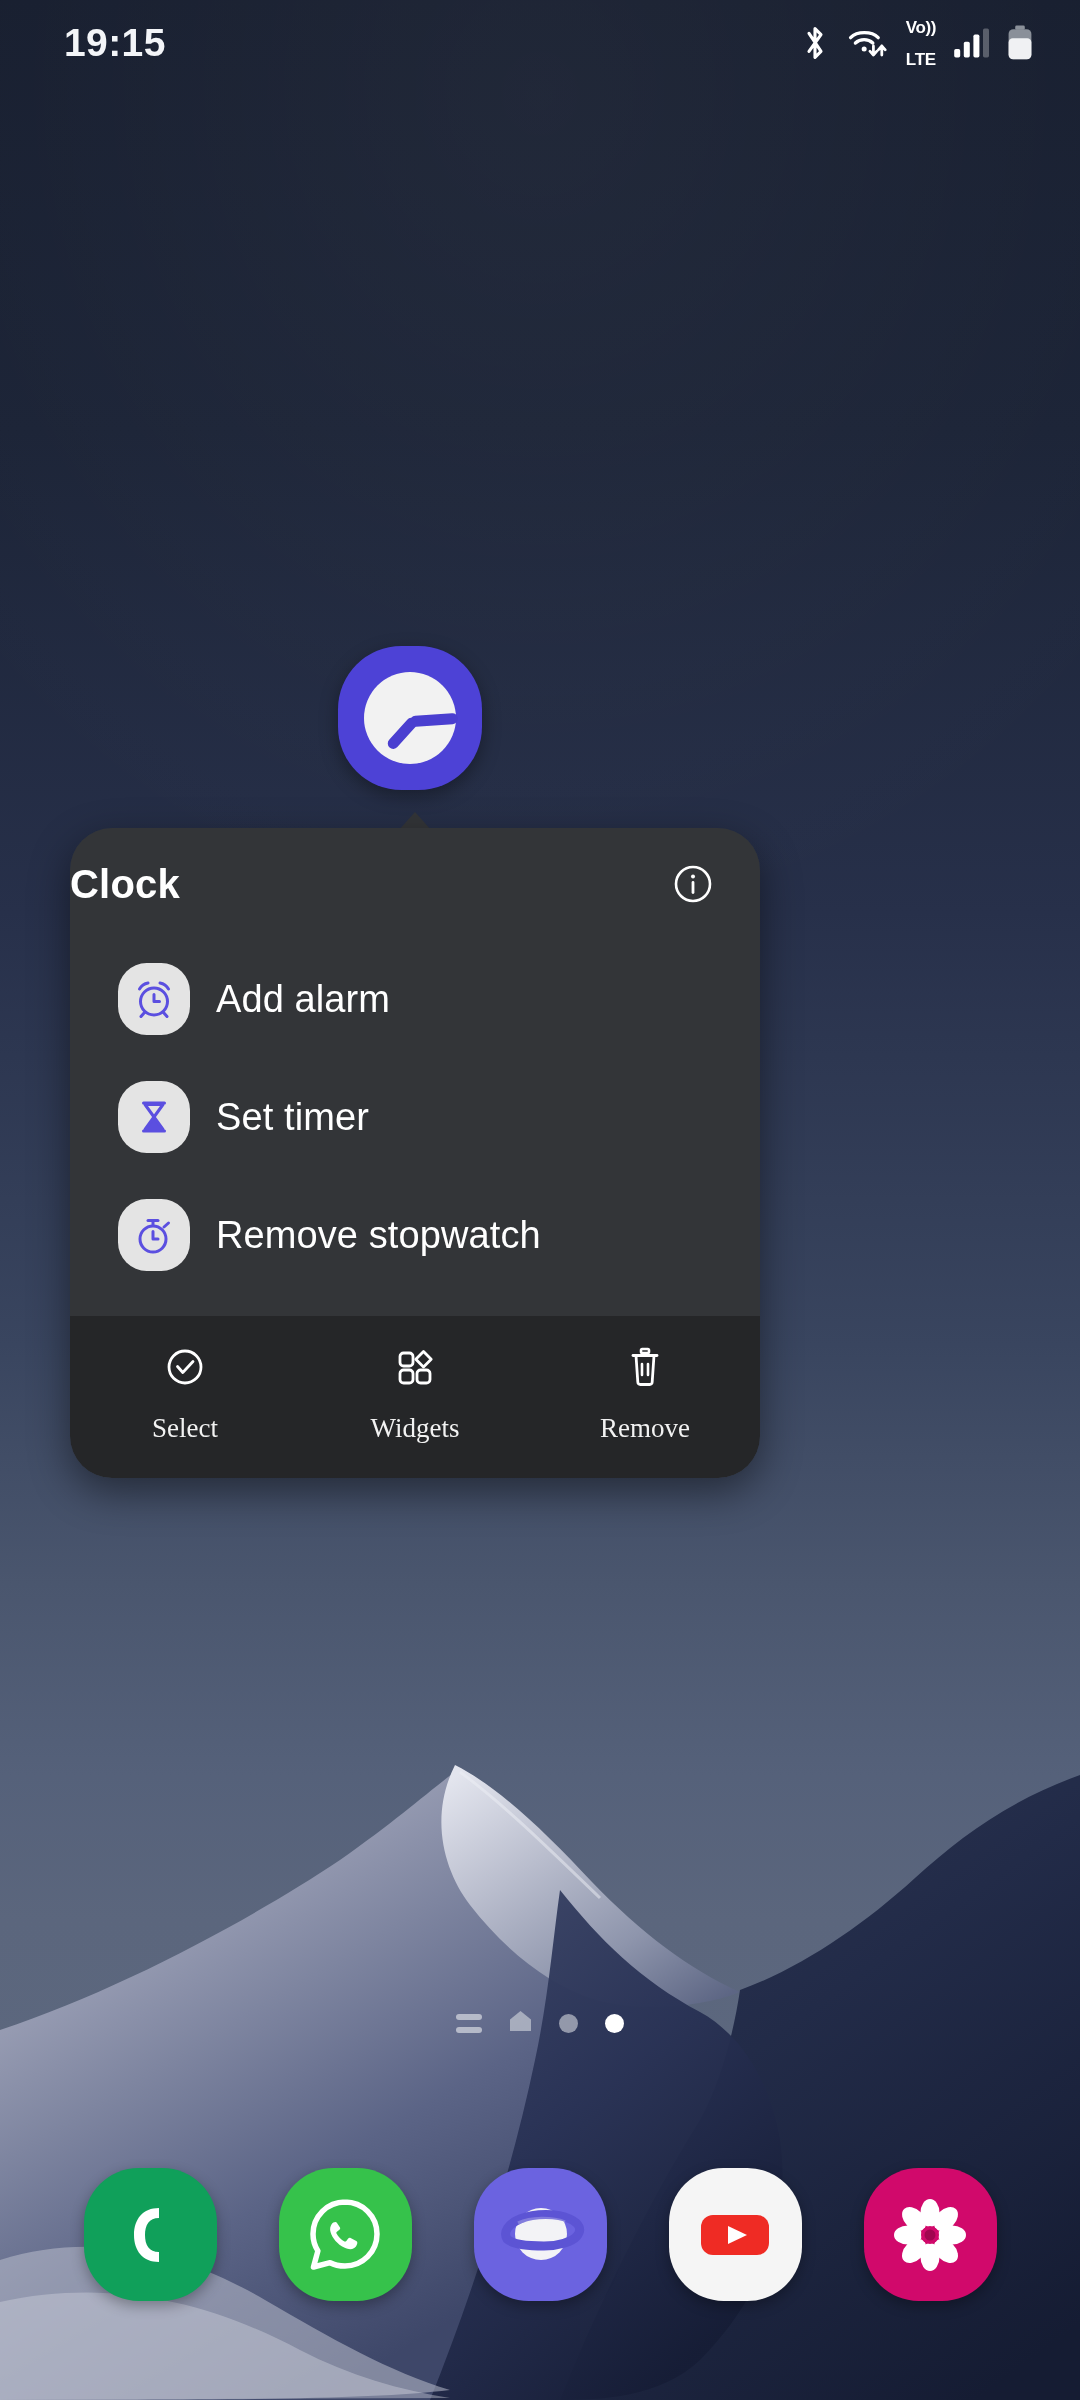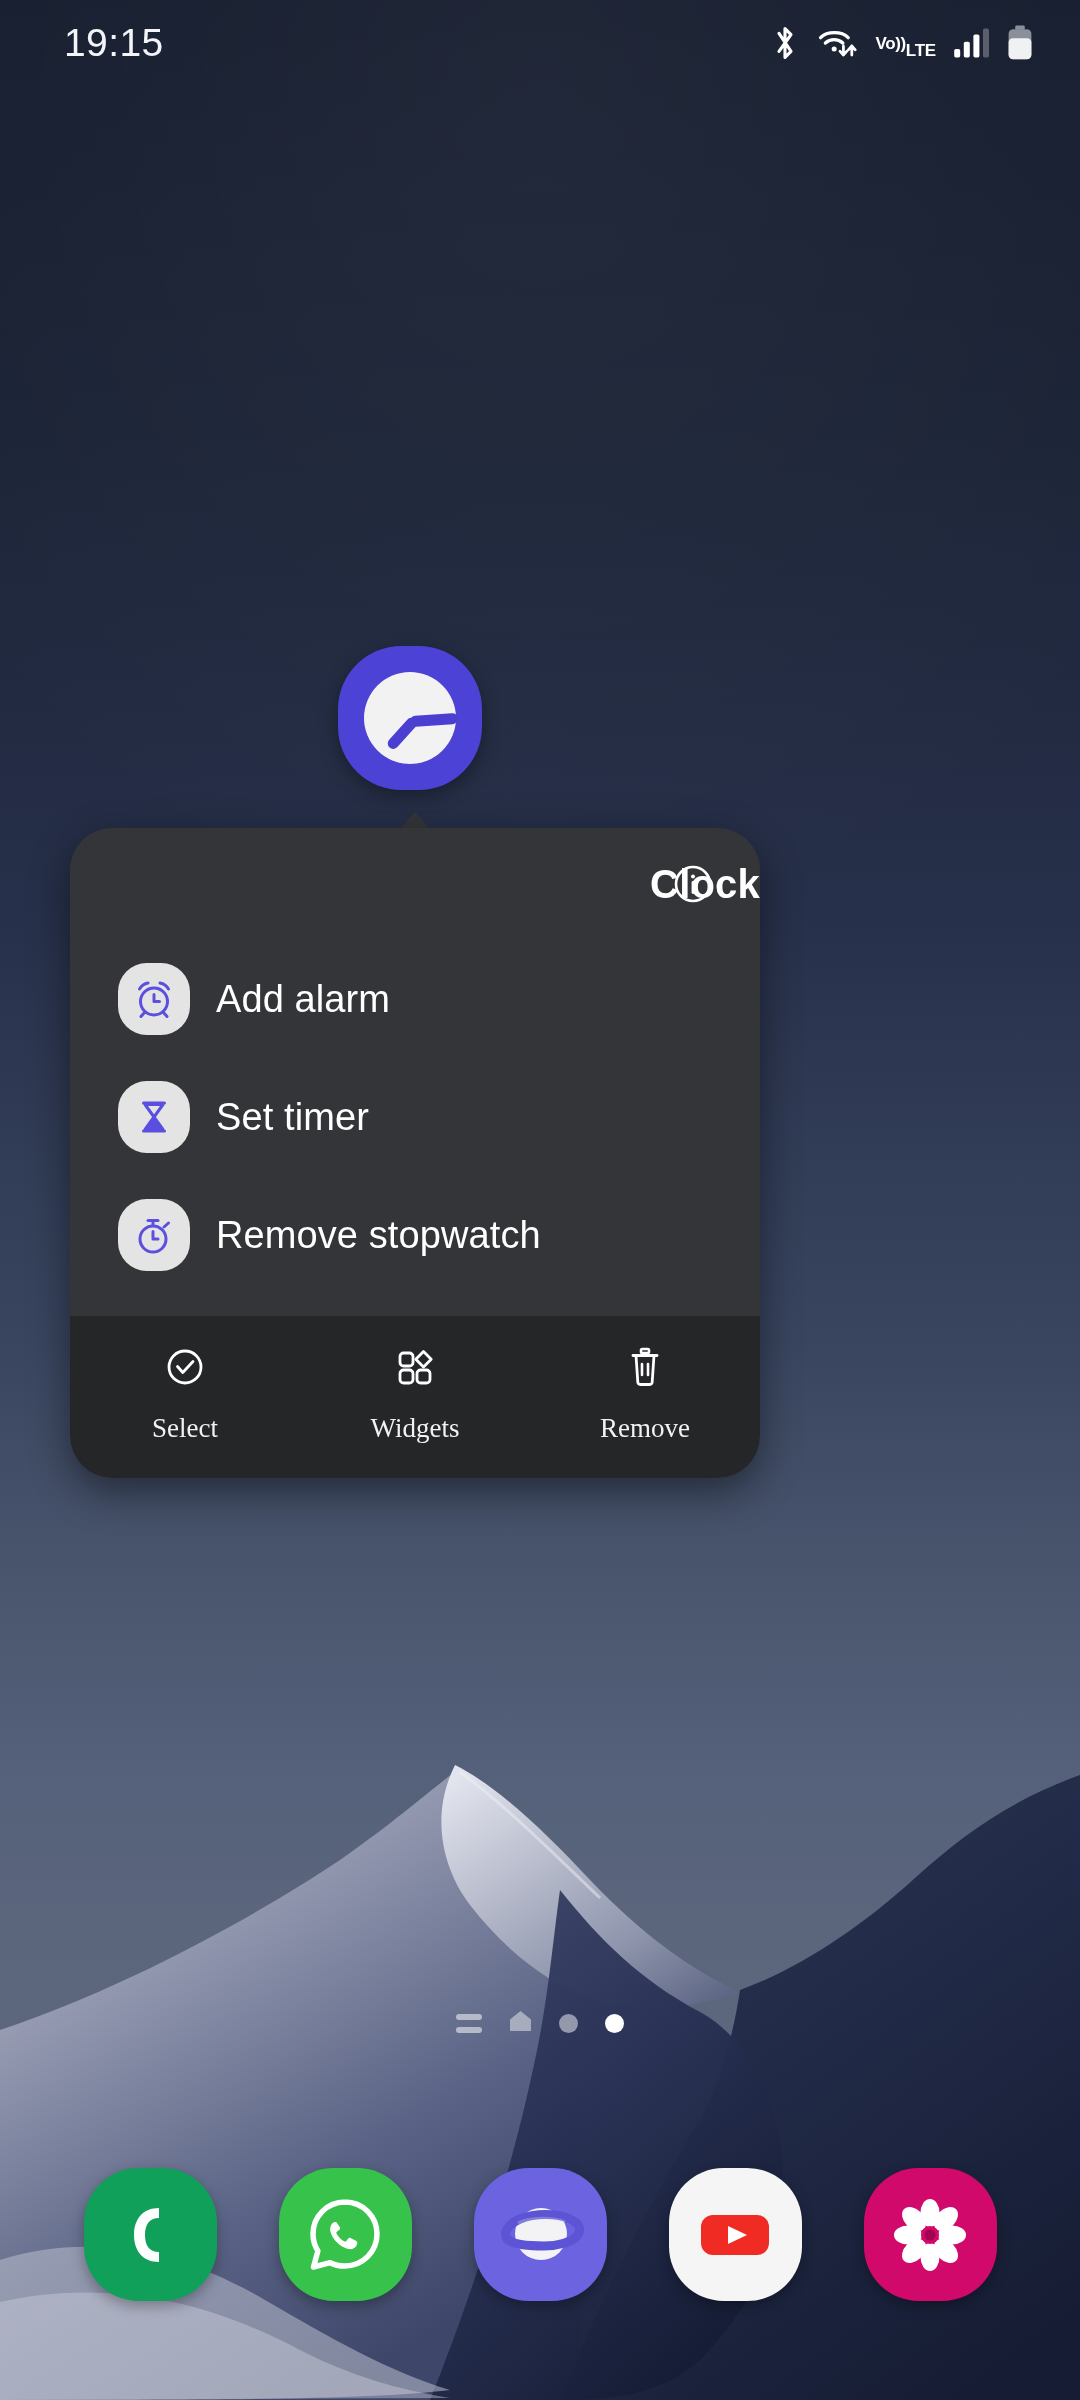--- a/index.html
+++ b/index.html
@@ -32,25 +32,25 @@
   
   #dunes{ position:absolute; left:0; top:1560px; width:1080px; height:840px; overflow:hidden;}
 
   
   #statusbar{
     position:absolute; left:0; top:0; width:1080px; height:86px;
     display:flex; align-items:center; justify-content:space-between;
     padding:0 46px 0 64px;
     color:#fff;
   }
-  #clock-time{ font-size:39px; font-weight:400; letter-spacing:.4px; color:#f3f5f8;}
+  #clock-time{ font-size:39px; font-weight:700; letter-spacing:.4px; color:#f3f5f8;}
   #status-icons{ display:flex; align-items:center; gap:17px; }
   .sicon{ display:flex; align-items:flex-end; }
   #volte-wrap{
-    display:flex; align-items:center; justify-content:center;
+    display:flex; flex-direction:column; align-items:center; justify-content:center;
     line-height:1; color:#fff;
   }
   #volte-top{ font-size:17px; font-weight:700; letter-spacing:-.4px;}
   #volte-bot{ font-size:17px; font-weight:700; letter-spacing:-.2px; margin-top:15px;}
 
   
   #app-icon-wrap{
     position:absolute; left:338px; top:646px; width:144px; height:144px;
   }
   .squircle{
@@ -95,21 +95,21 @@
     border-radius:42px;
     overflow:hidden;
     box-shadow:0 14px 40px rgba(0,0,0,.45);
   }
   #popup-top{
     background:#333538;
     padding:0 0 22px 0;
   }
   #popup-header{
     height:112px;
-    display:flex; align-items:center; justify-content:flex-end;
+    display:flex; align-items:center; justify-content:flex-start;
     position:relative;
   }
   #popup-title{
     color:#fff; font-size:40px; font-weight:700; letter-spacing:.2px;
   }
   #info-button{
     position:absolute; right:44px; top:50%; transform:translateY(-50%);
     width:46px; height:46px;
     display:flex;align-items:center;justify-content:center;
   }

